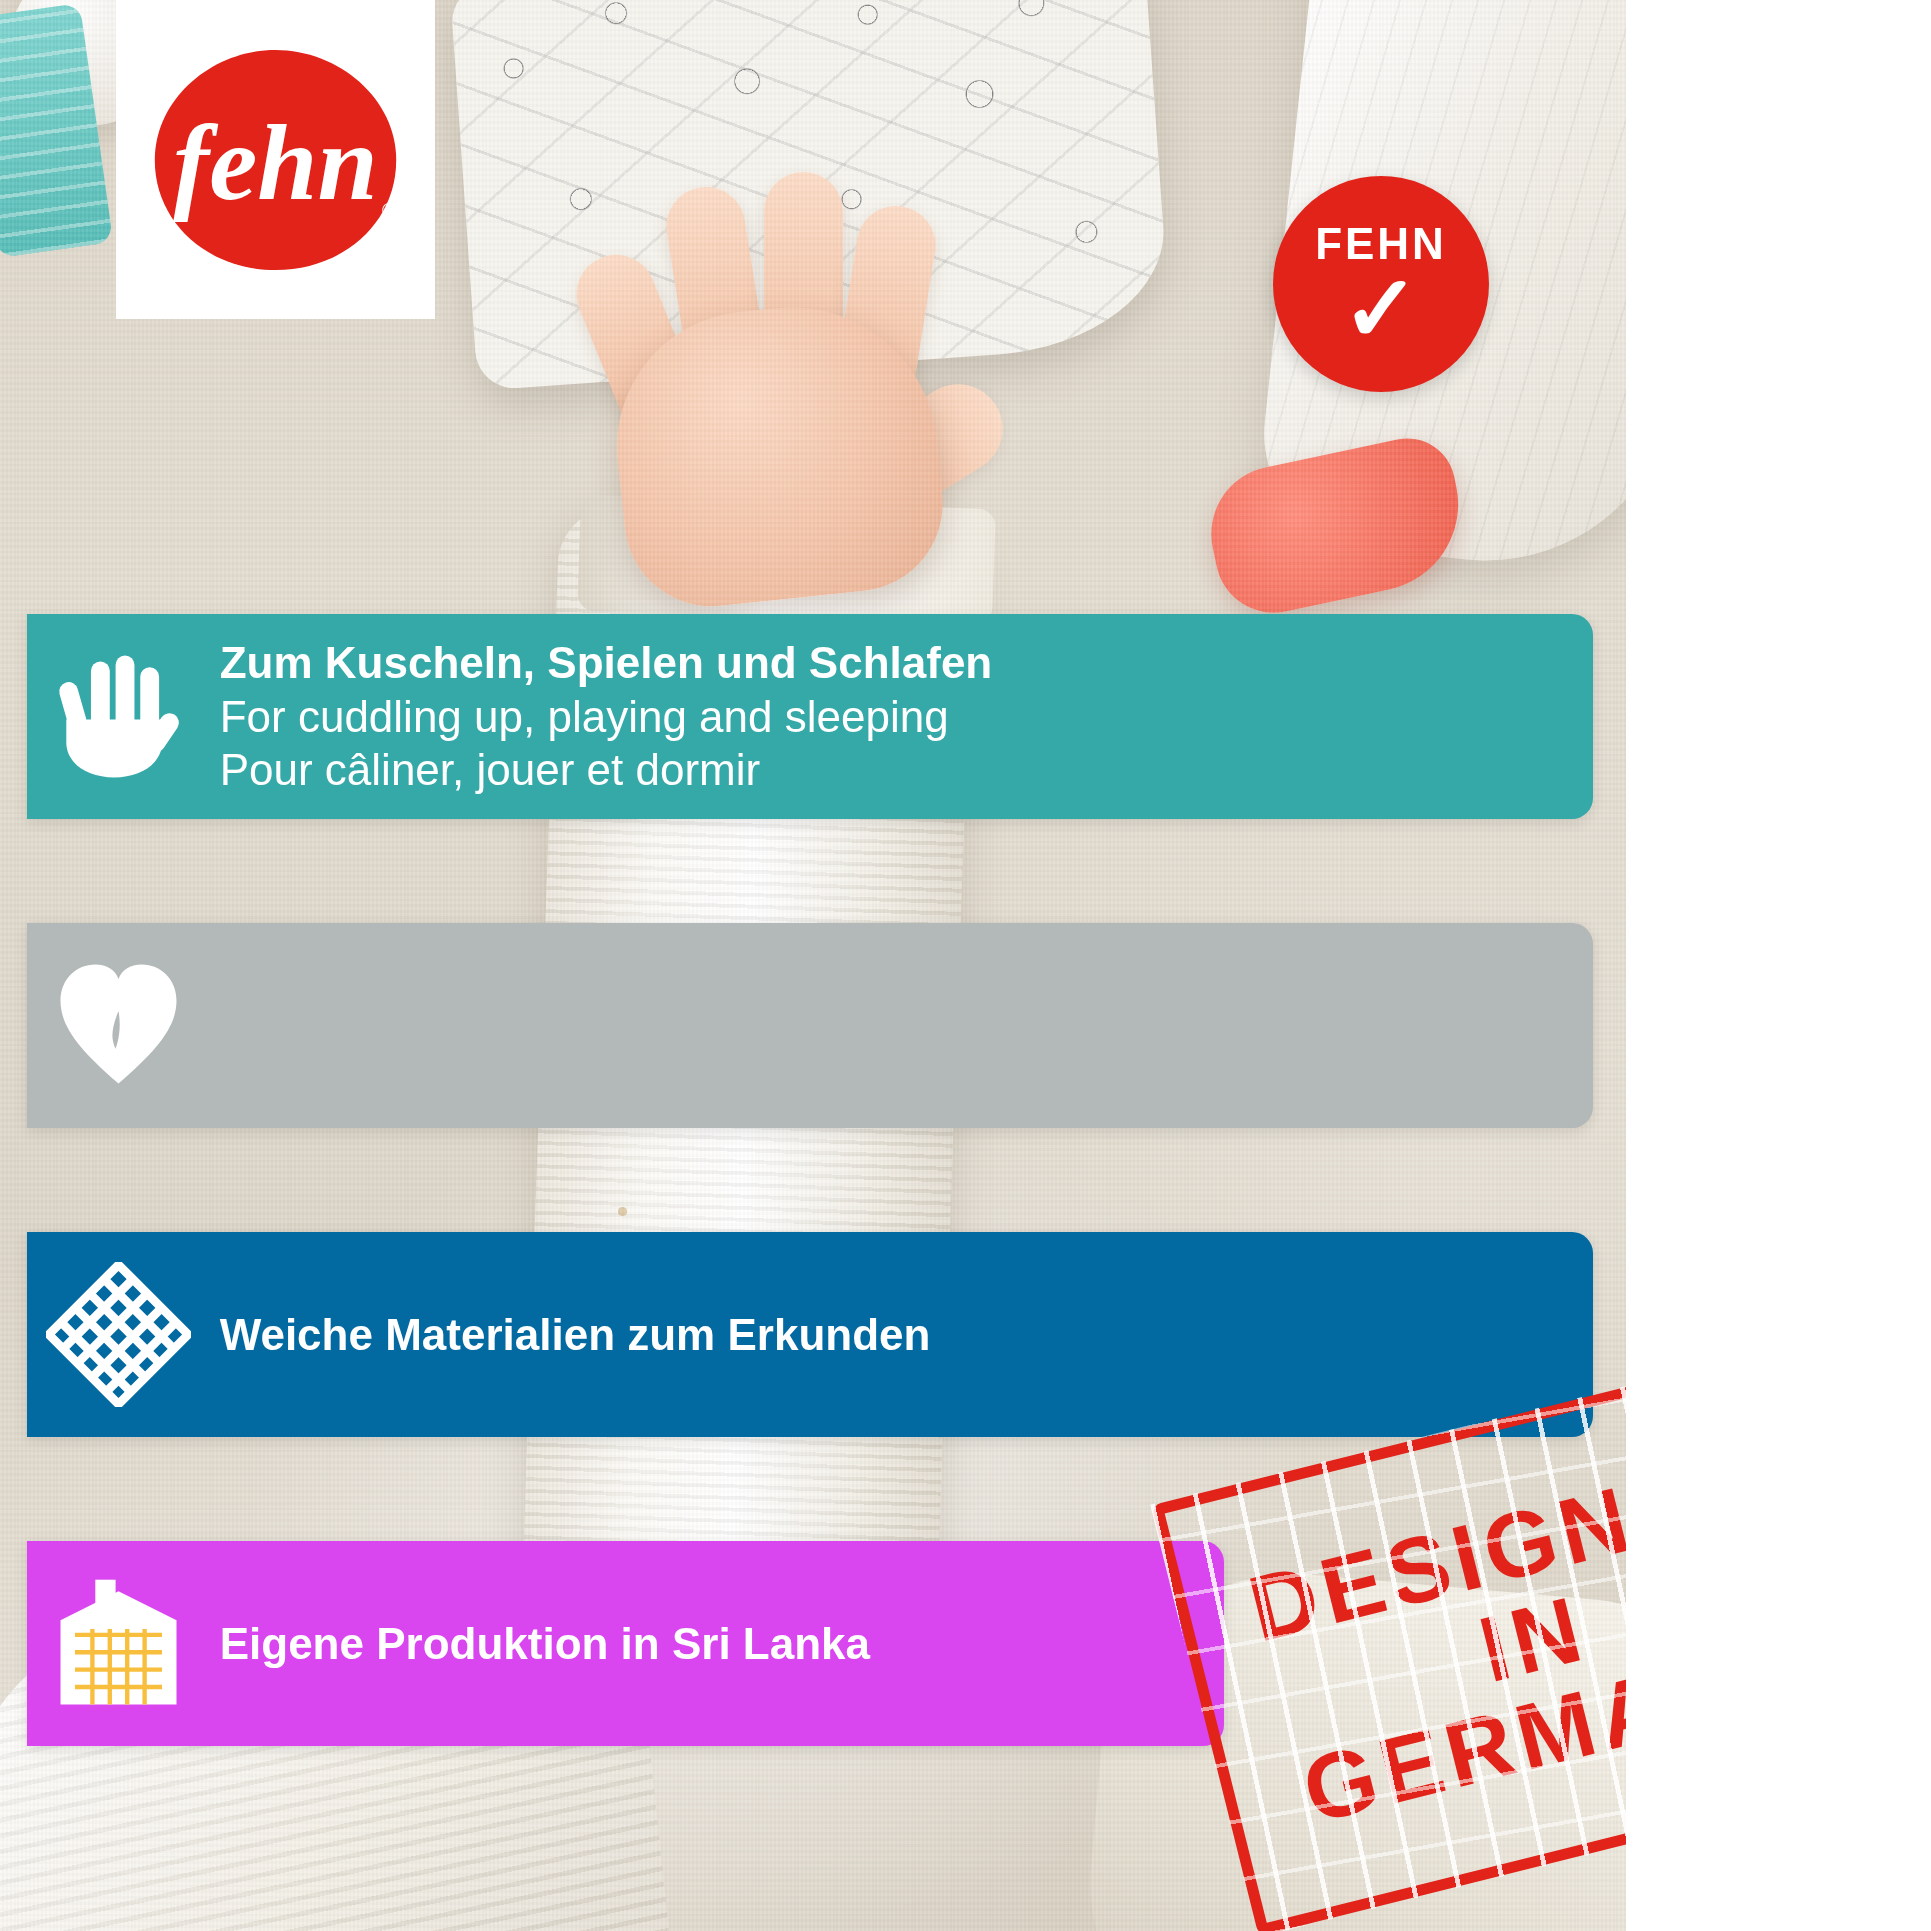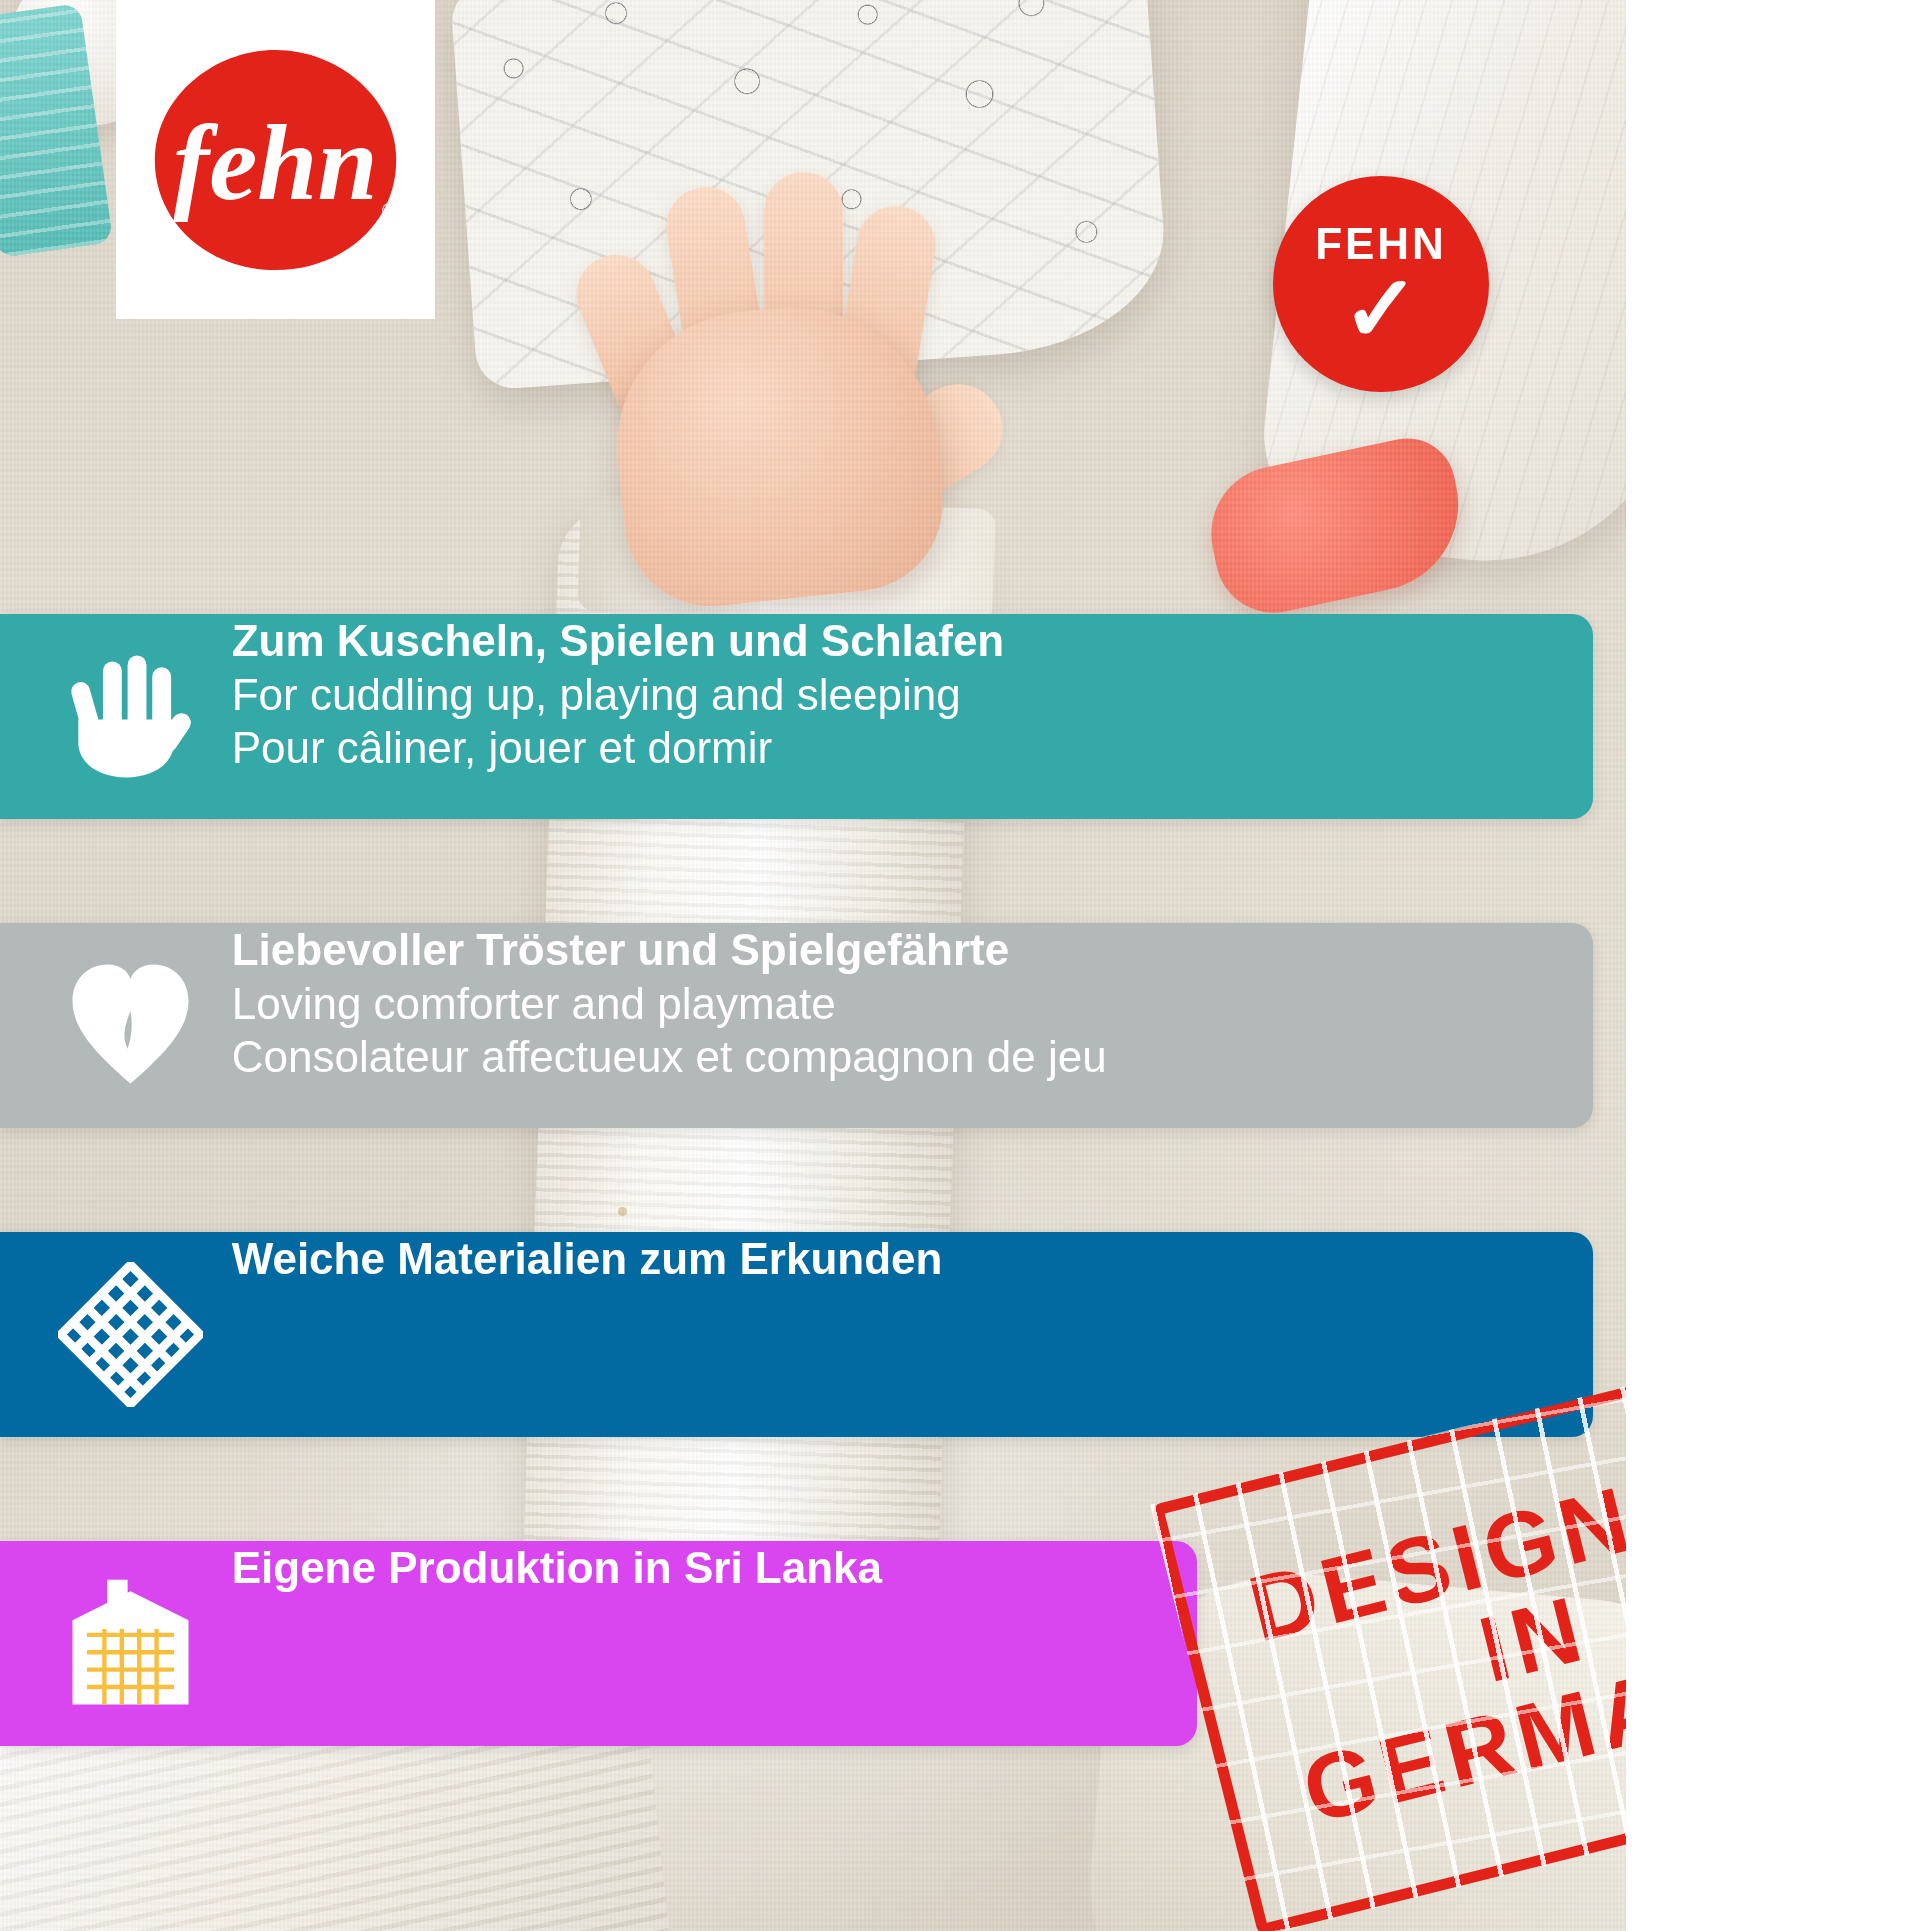--- a/index.html
+++ b/index.html
@@ -263,26 +263,27 @@
   
   .bars {
     position: absolute;
     left: 0;
     top: 614px;
     width: 1593px;
   }
   .bar {
     position: relative;
     display: flex;
+    align-items: center;
     height: 205px;
     margin-bottom: 104px;
     border-radius: 0 21px 21px 0;
     box-shadow: 0 3.9px 13.5px rgba(0,0,0,0.10);
-    padding-left: 39px;
     box-sizing: border-box;
+    margin-left: 27px;
   }
   .bar.teal   { background: #35a8a8; }
   .bar.grey   { background: #b3b8b8; }
   .bar.blue   { background: #0369a1; }
   .bar.yellow { background: #d946ef; margin-bottom: 0; width: 1197px; }
   .bar-icon {
     width: 183px;
     flex: 0 0 183px;
     display: flex;
     align-items: center;
@@ -409,25 +410,20 @@
       </div>
     </div>
 
     <div class="bar grey">
       <div class="bar-icon">
         <svg width="145" height="145" viewBox="0 0 100 100" aria-hidden="true">
           <path d="M50 90 C22 66 10 50 10 33 C10 18 21 8 34 8 C42 8 48 12 50 18 C52 12 58 8 66 8 C79 8 90 18 90 33 C90 50 78 66 50 90 Z" fill="#ffffff"></path>
           <path d="M50 40 C46 50 44 58 48 66 C50 60 52 52 50 40 Z" fill="#b3b8b8"></path>
         </svg>
       </div>
-      <div class="bar-text">
-        <div class="line de">Liebevoller Tröster und Spielgefährte</div>
-        <div class="line en">Loving comforter and playmate</div>
-        <div class="line fr">Consolateur affectueux et compagnon de jeu</div>
-      </div>
     </div>
 
     <div class="bar blue">
       <div class="bar-icon">
         <svg width="145" height="145" viewBox="0 0 100 100" aria-hidden="true">
           <g transform="rotate(45 50 50)" fill="none" stroke="#ffffff" stroke-width="6">
             <rect x="16" y="16" width="68" height="68"></rect>
             <path d="M16 30 H84 M16 44 H84 M16 58 H84 M16 72 H84"></path>
             <path d="M30 16 V84 M44 16 V84 M58 16 V84 M72 16 V84"></path>
           </g>

